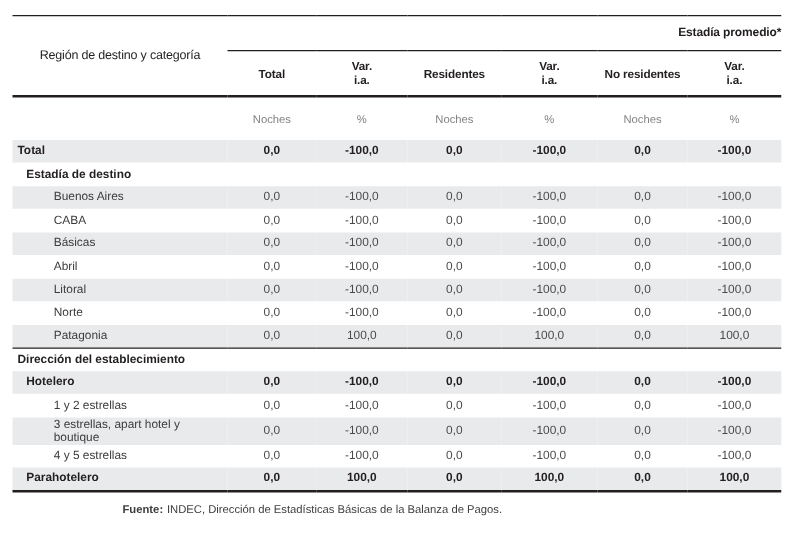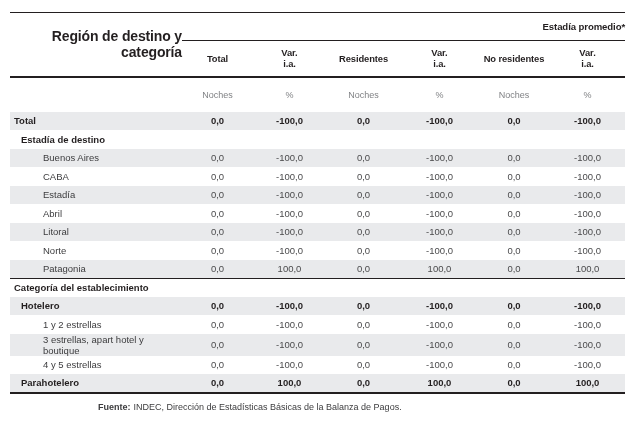--- a/index.html
+++ b/index.html
@@ -16,21 +16,21 @@
   .tbl-wrap { margin:12px 8px 0 10px; }
   table { width:615px; border-collapse:collapse; table-layout:fixed;
           border-top:1.5px solid #231f20; border-bottom:2px solid #231f20; }
   col.c-lbl { width:172px; }
   col.c-v1 { width:71px; } col.c-v2 { width:73px; } col.c-v3 { width:75px; }
   col.c-v4 { width:77px; } col.c-v5 { width:72px; } col.c-v6 { width:75px; }
 
   th, td { font-size:9.5px; vertical-align:middle; padding:0; }
   .group-h { height:28px; text-align:right; font-weight:bold; font-size:9.6px;
              border-bottom:1.2px solid #231f20; letter-spacing:-0.1px; }
-  .rowhead-h { text-align:right; font-weight:bold; font-size:14px; letter-spacing:-0.15px;
+  .rowhead-h { text-align:center; font-weight:normal; font-size:10px; letter-spacing:-0.15px;
                vertical-align:middle; }
   .col-h { height:36px; text-align:center; font-weight:bold; font-size:9.4px;
            white-space:pre-line; line-height:11px; letter-spacing:-0.1px; }
   .units-row td { height:35px; text-align:center; font-size:9px; color:#808285;
                   border-top:2px solid #231f20; font-weight:normal; }
   .units-row td.u-empty { border-top:2px solid #231f20; }
 
   tbody tr { height:18.5px; }
   tbody tr.stripe { background:#e9eaec; }
   tbody td.lbl { text-align:left; color:#3c3c3e; }
@@ -119,21 +119,21 @@
           <tr class="ind2">
             <td class="lbl">CABA</td>
             <td class="val">0,0</td>
             <td class="val">-100,0</td>
             <td class="val">0,0</td>
             <td class="val">-100,0</td>
             <td class="val">0,0</td>
             <td class="val">-100,0</td>
           </tr>
           <tr class="ind2 stripe">
-            <td class="lbl">Estadía</td>
+            <td class="lbl">Básicas</td>
             <td class="val">0,0</td>
             <td class="val">-100,0</td>
             <td class="val">0,0</td>
             <td class="val">-100,0</td>
             <td class="val">0,0</td>
             <td class="val">-100,0</td>
           </tr>
           <tr class="ind2">
             <td class="lbl">Abril</td>
             <td class="val">0,0</td>
@@ -164,21 +164,21 @@
           <tr class="ind2 stripe">
             <td class="lbl">Patagonia</td>
             <td class="val">0,0</td>
             <td class="val">100,0</td>
             <td class="val">0,0</td>
             <td class="val">100,0</td>
             <td class="val">0,0</td>
             <td class="val">100,0</td>
           </tr>
           <tr class="ind0 bold rule-top">
-            <td class="lbl">Categoría del establecimiento</td>
+            <td class="lbl">Dirección del establecimiento</td>
             <td class="val"></td>
             <td class="val"></td>
             <td class="val"></td>
             <td class="val"></td>
             <td class="val"></td>
             <td class="val"></td>
           </tr>
           <tr class="ind1 stripe bold">
             <td class="lbl">Hotelero</td>
             <td class="val">0,0</td>

